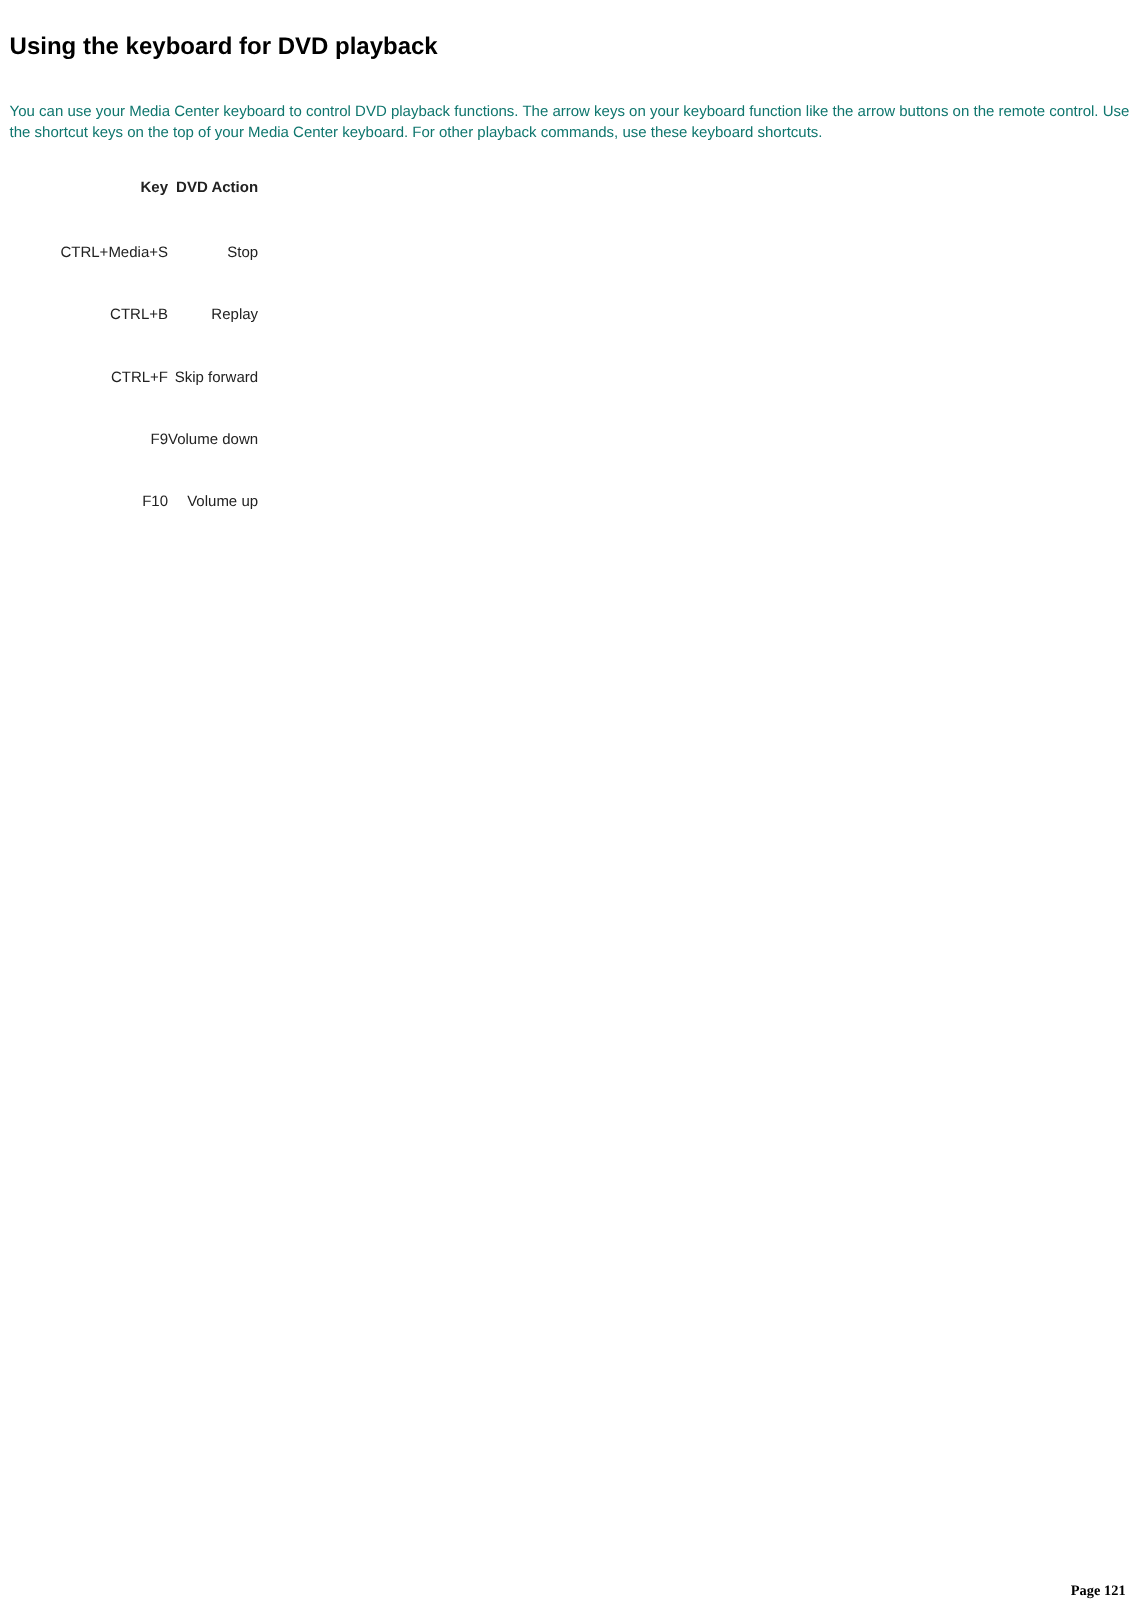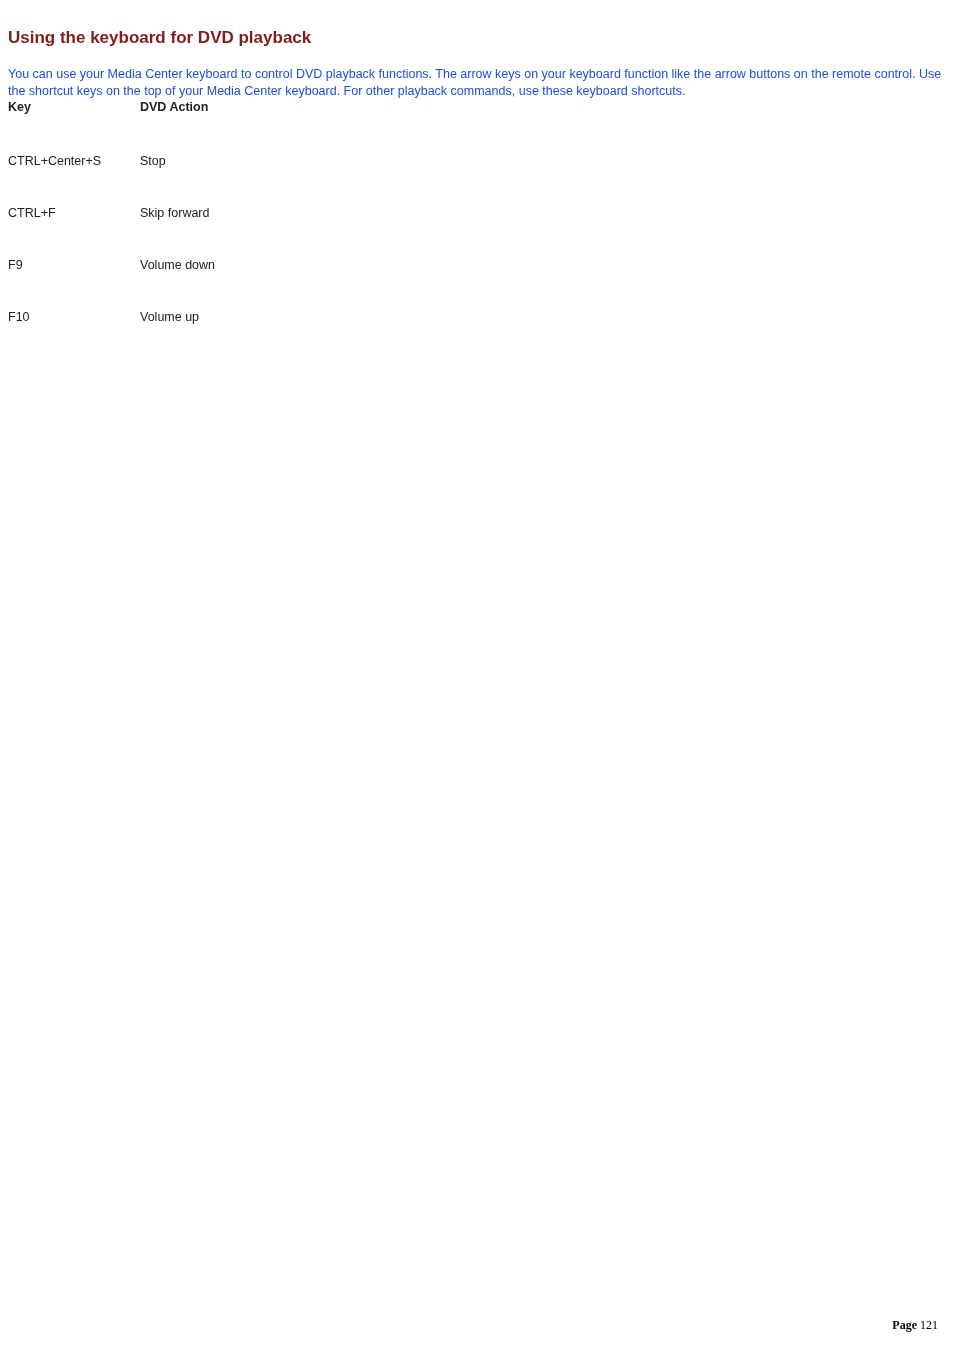--- a/index.html
+++ b/index.html
@@ -10,32 +10,34 @@
     body {
       font-family: Verdana, Geneva, sans-serif;
       background: #ffffff;
       color: #000000;
       width: 954px;
       height: 1351px;
       position: relative;
       padding: 28px 8px 8px 8px;
     }
     .heading {
-      color: #7f1d1d;
+      color: #000000;
       font-weight: bold;
-      font-size: 17px;
-      margin-bottom: 18px;
+      font-size: 20px;
+      margin-bottom: 34px;
     }
     .intro-text {
       font-size: 12.5px;
       line-height: 1.35;
-      color: #1d4ed8;
+      margin-bottom: 30px;
+      color: #0f766e;
     }
     .shortcut-table {
       border-collapse: collapse;
+      text-align: right;
     }
     .shortcut-table td {
       font-size: 12.5px;
       padding: 0 0 38px 0;
       vertical-align: top;
       color: #222;
     }
     .shortcut-table .key-col {
       width: 132px;
     }
@@ -53,39 +55,43 @@
       bottom: 18px;
       right: 16px;
       font-family: "Times New Roman", Times, serif;
       font-size: 12px;
       color: #000;
     }
     .page-footer .page-label {
       font-weight: bold;
     }
     .page-footer .page-num {
-      font-weight: normal;
+      font-weight: bold;
     }
   </style>
 </head>
 <body>
 
 <h2 class="heading">Using the keyboard for DVD playback</h2>
 
 <p class="intro-text">You can use your Media Center keyboard to control DVD playback functions. The arrow keys on your keyboard function like the arrow buttons on the remote control. Use the shortcut keys on the top of your Media Center keyboard. For other playback commands, use these keyboard shortcuts.</p>
 
 <table class="shortcut-table">
   <tbody>
       <tr class="header-row">
     <td class="key-col">Key</td>
     <td class="action-col">DVD Action</td>
   </tr>
   <tr>
-    <td class="key-col">CTRL+Center+S</td>
+    <td class="key-col">CTRL+Media+S</td>
     <td class="action-col">Stop</td>
+  </tr>
+  <tr>
+    <td class="key-col">CTRL+B</td>
+    <td class="action-col">Replay</td>
   </tr>
   <tr>
     <td class="key-col">CTRL+F</td>
     <td class="action-col">Skip forward</td>
   </tr>
   <tr>
     <td class="key-col">F9</td>
     <td class="action-col">Volume down</td>
   </tr>
   <tr class="last-row">

